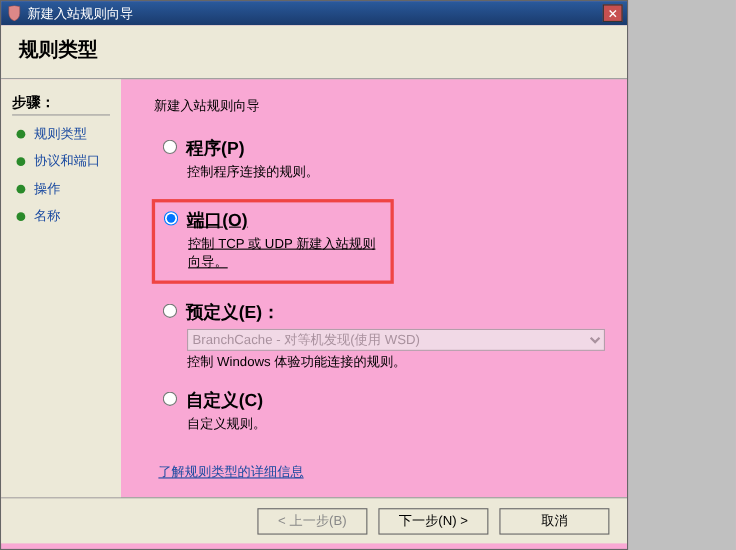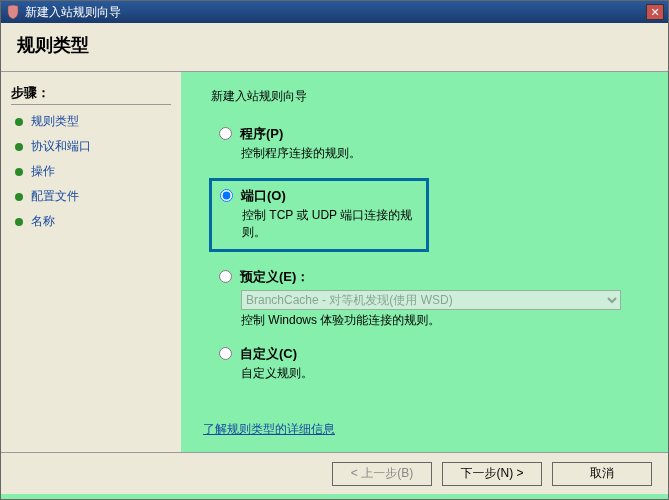--- a/index.html
+++ b/index.html
@@ -1,17 +1,17 @@
 <!DOCTYPE html>
 <html><head>
 <meta charset="utf-8">
 <style>
 * { box-sizing: border-box; margin: 0; padding: 0; }
 body { font-family: "Microsoft YaHei", SimSun, Arial, sans-serif; font-size: 12px; background: #c0c0c0; }
-.window { width: 669px; height: 500px; background: #86efac; border: 1px solid #666; position: relative; }
+.window { width: 571px; height: 500px; background: #f9a8d4; border: 1px solid #666; position: relative; }
 .titlebar { height: 22px; background: linear-gradient(#2a5a9c, #1a3a6c); color: #fff; display: flex; align-items: center; padding: 0 4px; font-size: 12px; }
 .titlebar .icon { width: 16px; height: 16px; margin-right: 4px; display: inline-flex; align-items: center; justify-content: center; }
 .titlebar .title { flex: 1; }
 .titlebar .close { width: 18px; height: 16px; background: #c75050; border: 1px solid #333; color: #fff; font-size: 11px; display: flex; align-items: center; justify-content: center; cursor: pointer; }
 .header { padding: 10px 16px 8px; border-bottom: 1px solid #999; background: #ece9d8; }
 .header h1 { font-size: 18px; font-weight: bold; margin-bottom: 6px; }
 .header p { font-size: 12px; color: #000; }
 .body { display: flex; height: calc(100% - 22px - 54px - 42px); gap: 10px; }
 .sidebar { width: 180px; padding: 12px 10px; background: #ece9d8; border-right: 0; }
 .sidebar h3 { font-size: 13px; font-weight: bold; margin-bottom: 2px; }
@@ -19,26 +19,26 @@
 .step { display: flex; align-items: center; margin: 8px 0; font-size: 12px; cursor: pointer; }
 .step .bullet { width: 8px; height: 8px; border-radius: 50%; margin-right: 8px; margin-left: 4px; }
 .step.active .bullet { background: #2a8a2a; }
 .step.link a { color: #1a4aa0; text-decoration: none; }
 .main { flex: 1; padding: 16px 20px; position: relative; }
 .main .prompt { font-size: 12px; margin-bottom: 20px; }
 .radio-group { margin-left: 8px; }
 .radio-item { margin: 10px 0 16px; position: relative; }
 .radio-item label { display: flex; align-items: flex-start; }
 .radio-item input { margin-top: 2px; margin-right: 8px; }
-.radio-item .rlabel { font-weight: bold; font-size: 13px; }
+.radio-item .rlabel { font-weight: bold; font-size: 16px; }
 .radio-item .rdesc { font-size: 12px; margin-left: 22px; margin-top: 2px; }
-.highlight { border: 3px solid #0369a1; padding: 6px 8px 8px; margin-left: -10px; width: 220px; }
+.highlight { border: 3px solid #ef4444; padding: 6px 8px 8px; margin-left: -10px; width: 220px; text-decoration: underline; }
 .predef-select { margin-left: 22px; margin-top: 4px; width: 380px; border-radius: 10px; }
 .predef-select select { width: 100%; font-size: 12px; background: #eee; color: #888; border: 1px solid #999; height: 20px; }
-.learn-link { position: absolute; bottom: 14px; left: 12px; }
+.learn-link { position: absolute; bottom: 14px; left: 24px; }
 .learn-link a { color: #1a4aa0; text-decoration: underline; font-size: 12px; }
 .footer { height: 42px; border-top: 1px solid #999; display: flex; justify-content: flex-end; align-items: center; padding: 0 16px; gap: 10px; background: #ece9d8; }
 .footer button { min-width: 100px; height: 24px; font-size: 12px; border: 1px solid #666; background: #ece9d8; cursor: pointer; padding: 0 8px; }
 .footer button:disabled { color: #888; cursor: default; }
 </style>
 </head>
 <body>
 
 <div class="window">
 
@@ -68,24 +68,20 @@
       <div class="step active link">
         <span class="bullet"></span>
         <a href="#"><span>协议和端口</span></a>
       </div>
       <div class="step active link">
         <span class="bullet"></span>
         <a href="#"><span>操作</span></a>
       </div>
       <div class="step active link">
         <span class="bullet"></span>
-        <a href="#"><span>配置文件</span></a>
-      </div>
-      <div class="step active link">
-        <span class="bullet"></span>
         <a href="#"><span>名称</span></a>
       </div>
     </div>
 
     <div class="main">
       <p class="prompt">新建入站规则向导</p>
 
       <div class="radio-group">
 
         <div class="radio-item">
@@ -94,21 +90,21 @@
               <span class="rlabel">程序(P)</span>
             </label>
           <div class="rdesc">控制程序连接的规则。</div>
         </div>
 
         <div class="radio-item highlight">
           <label>
               <input type="radio" name="rt" checked="" style="">
               <span class="rlabel">端口(O)</span>
             </label>
-          <div class="rdesc">控制 TCP 或 UDP 端口连接的规则。</div>
+          <div class="rdesc">控制 TCP 或 UDP 新建入站规则向导。</div>
         </div>
 
         <div class="radio-item">
           <label>
               <input type="radio" name="rt" style="">
               <span class="rlabel">预定义(E)：</span>
             </label>
           <div class="predef-select">
             <select disabled="">
               <option>BranchCache - 对等机发现(使用 WSD)</option>

